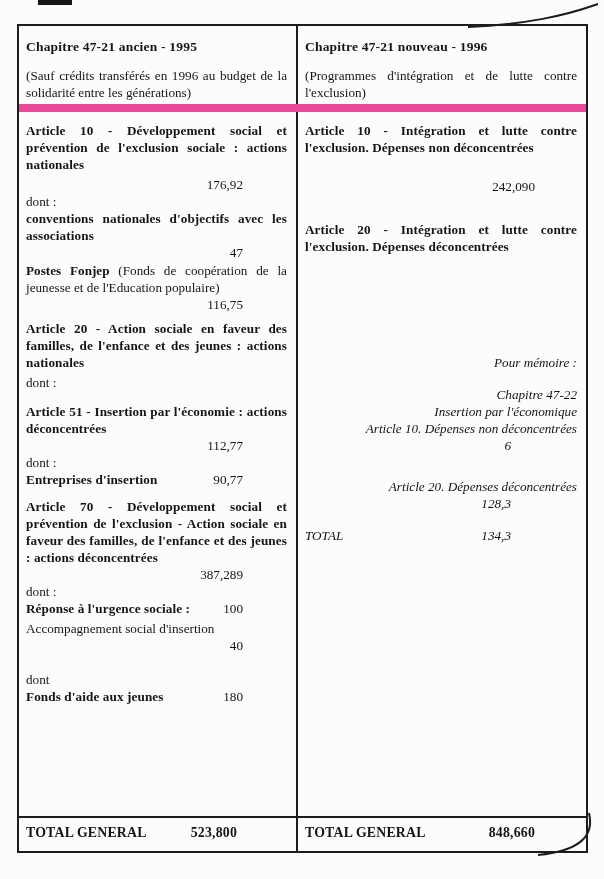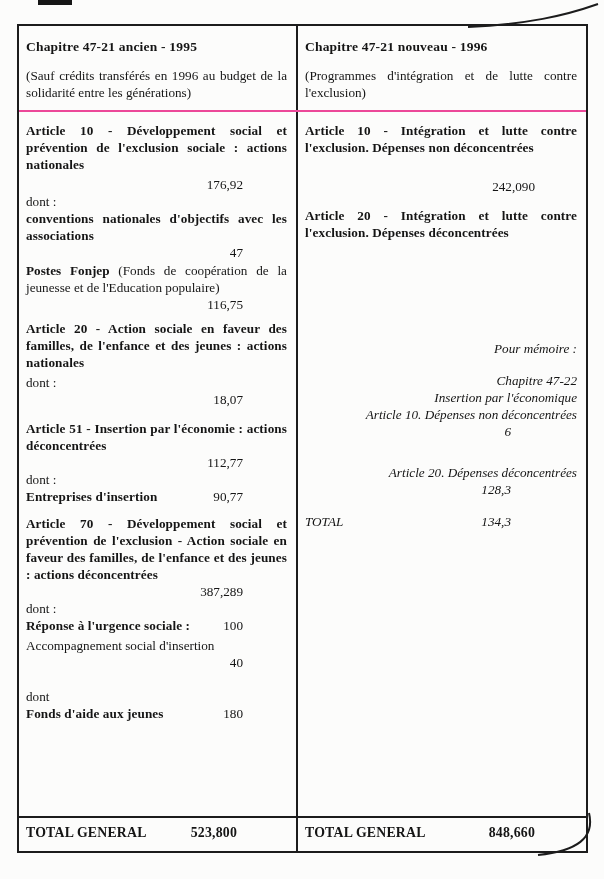--- a/index.html
+++ b/index.html
@@ -10,21 +10,21 @@
     font-size:13.2px;line-height:17px;
   }
   .artifact-dash{position:absolute;left:38px;top:0;width:34px;height:5px;background:#161616;}
   .curls{position:absolute;left:0;top:0;width:604px;height:879px;pointer-events:none;}
   .budget-table{
     position:absolute;left:17px;top:24px;width:571px;height:829px;
     border:2px solid #1c1c1c;box-sizing:border-box;
     display:flex;flex-direction:column;background:transparent;
   }
   .trow{display:flex;box-sizing:border-box;}
-  .header-row{height:86px;border-bottom:2px solid #ec4899;}
+  .header-row{height:86px;border-bottom:8px solid #ec4899;}
   .body-row{flex:1;}
   .total-row{height:35px;border-top:2px solid #1c1c1c;}
   .col{box-sizing:border-box;}
   .col-l{width:279px;border-right:2px solid #1c1c1c;}
   .col-r{flex:1;}
   .cell-pad{padding:0 9px 0 7px;}
   .h-title{font-weight:bold;font-size:13.5px;padding-top:12px;letter-spacing:.2px;}
   .h-sub{margin-top:12px;text-align:justify;}
   p{margin:0;}
   .pb{font-weight:bold;text-align:justify;letter-spacing:.1px;}
@@ -69,21 +69,20 @@
     <div class="col col-l cell-pad">
       <p class="pb" style="margin-top:10px">Article 10 - Développement social et prévention de l'exclusion sociale : actions nationales</p>
       <p class="vl" style="margin-top:3px">176,92</p>
       <p class="pr">dont :</p>
       <p class="pb">conventions nationales d'objectifs avec les associations</p>
       <p class="vl">47</p>
       <p class="pr" style="margin-top:1px;text-align:justify"><b>Postes Fonjep</b><span> (Fonds de coopération de la jeunesse et de l'Education populaire)</span></p>
       <p class="vl">116,75</p>
       <p class="pb" style="margin-top:7px">Article 20 - Action sociale en faveur des familles, de l'enfance et des jeunes : actions nationales</p>
       <p class="pr" style="margin-top:3px">dont :</p>
-      <p class="vl">18,07</p>
       <p class="pb" style="margin-top:12px">Article 51 - Insertion par l'économie : actions déconcentrées</p>
       <p class="vl">112,77</p>
       <p class="pr">dont :</p>
       <div class="kv">
         <span class="pb">Entreprises d'insertion</span>
         <span class="v">90,77</span>
       </div>
       <p class="pb" style="margin-top:10px">Article 70 - Développement social et prévention de l'exclusion - Action sociale en faveur des familles, de l'enfance et des jeunes : actions déconcentrées</p>
       <p class="vl">387,289</p>
       <p class="pr">dont :</p>
@@ -96,21 +95,21 @@
       <p class="pr" style="margin-top:17px">dont</p>
       <div class="kv">
         <span class="pb">Fonds d'aide aux jeunes</span>
         <span class="v">180</span>
       </div>
     </div>
 
     <div class="col col-r cell-pad">
       <p class="pb" style="margin-top:10px">Article 10 - Intégration et lutte contre l'exclusion. Dépenses non déconcentrées</p>
       <p class="vl-r" style="margin-top:22px">242,090</p>
-      <p class="pb" style="margin-top:12px">Article 20 - Intégration et lutte contre l'exclusion. Dépenses déconcentrées</p>
+      <p class="pb" style="margin-top:26px">Article 20 - Intégration et lutte contre l'exclusion. Dépenses déconcentrées</p>
       <p class="memo" style="margin-top:99px">Pour mémoire :</p>
       <p class="memo" style="margin-top:15px">Chapitre 47-22</p>
       <p class="memo">Insertion par l'économique</p>
       <p class="memo">Article 10. Dépenses non déconcentrées</p>
       <p class="vl-memo">6</p>
       <p class="memo" style="margin-top:24px">Article 20. Dépenses déconcentrées</p>
       <p class="vl-memo">128,3</p>
       <div class="kv memo" style="margin-top:15px">
         <span>TOTAL</span>
         <span class="v" style="padding-right:66px">134,3</span>

